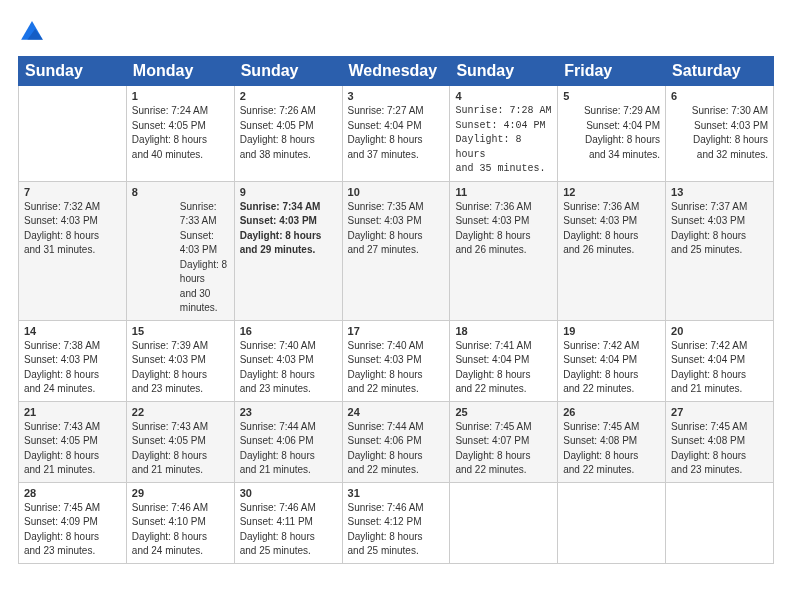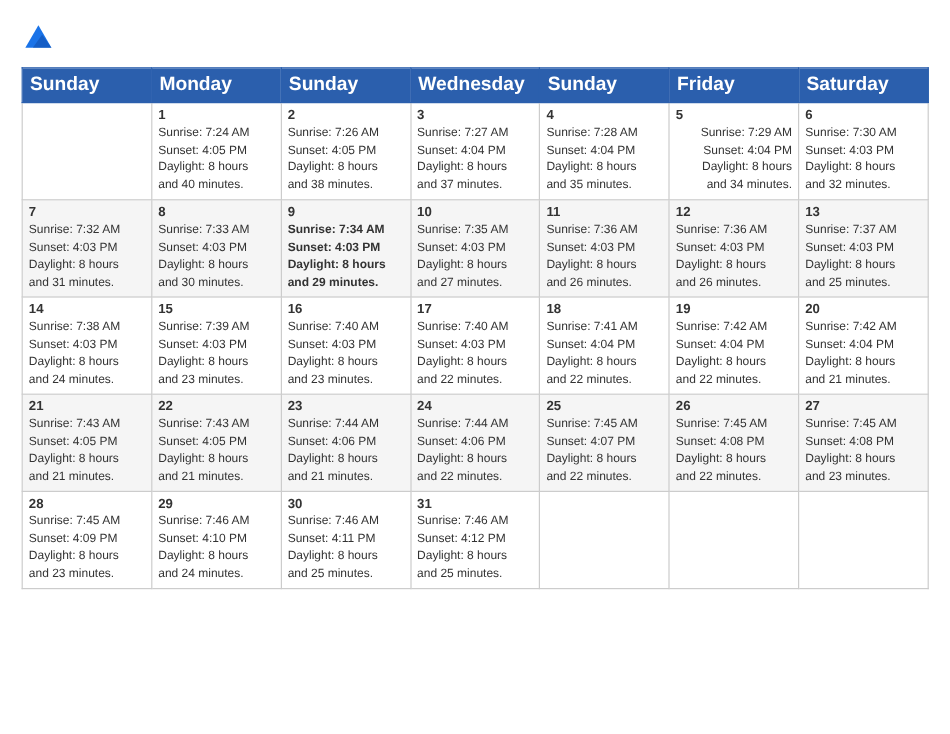--- a/index.html
+++ b/index.html
@@ -145,51 +145,51 @@
           </td>
           <td>
             <div class="day-num">3</div>
             <div class="day-info" style="white-space: pre-line;">Sunrise: 7:27 AM
 Sunset: 4:04 PM
 Daylight: 8 hours
 and 37 minutes.</div>
           </td>
           <td>
             <div class="day-num">4</div>
-            <div class="day-info" style="white-space: pre-line;">Sunrise: 7:28 AM
+            <div class="day-info" style="white-space: pre-line; font-family: Liberation Mono, monospace;">Sunrise: 7:28 AM
 Sunset: 4:04 PM
 Daylight: 8 hours
 and 35 minutes.</div>
           </td>
           <td>
             <div class="day-num">5</div>
             <div class="day-info" style="white-space: pre-line; text-align: right;">Sunrise: 7:29 AM
 Sunset: 4:04 PM
 Daylight: 8 hours
 and 34 minutes.</div>
           </td>
           <td>
             <div class="day-num">6</div>
-            <div class="day-info" style="white-space: pre-line;">Sunrise: 7:30 AM
+            <div class="day-info" style="white-space: pre-line; text-align: right;">Sunrise: 7:30 AM
 Sunset: 4:03 PM
 Daylight: 8 hours
 and 32 minutes.</div>
           </td>
         </tr>
         <tr>
           <td>
             <div class="day-num">7</div>
             <div class="day-info" style="white-space: pre-line;">Sunrise: 7:32 AM
 Sunset: 4:03 PM
 Daylight: 8 hours
 and 31 minutes.</div>
           </td>
           <td>
             <div class="day-num">8</div>
-            <div class="day-info" style="white-space: pre-line;">Sunrise: 7:33 AM
+            <div class="day-info" style="white-space: pre-line; margin-left: 48px;">Sunrise: 7:33 AM
 Sunset: 4:03 PM
 Daylight: 8 hours
 and 30 minutes.</div>
           </td>
           <td>
             <div class="day-num">9</div>
             <div class="day-info" style="white-space: pre-line; font-weight: bold;">Sunrise: 7:34 AM
 Sunset: 4:03 PM
 Daylight: 8 hours
 and 29 minutes.</div>

